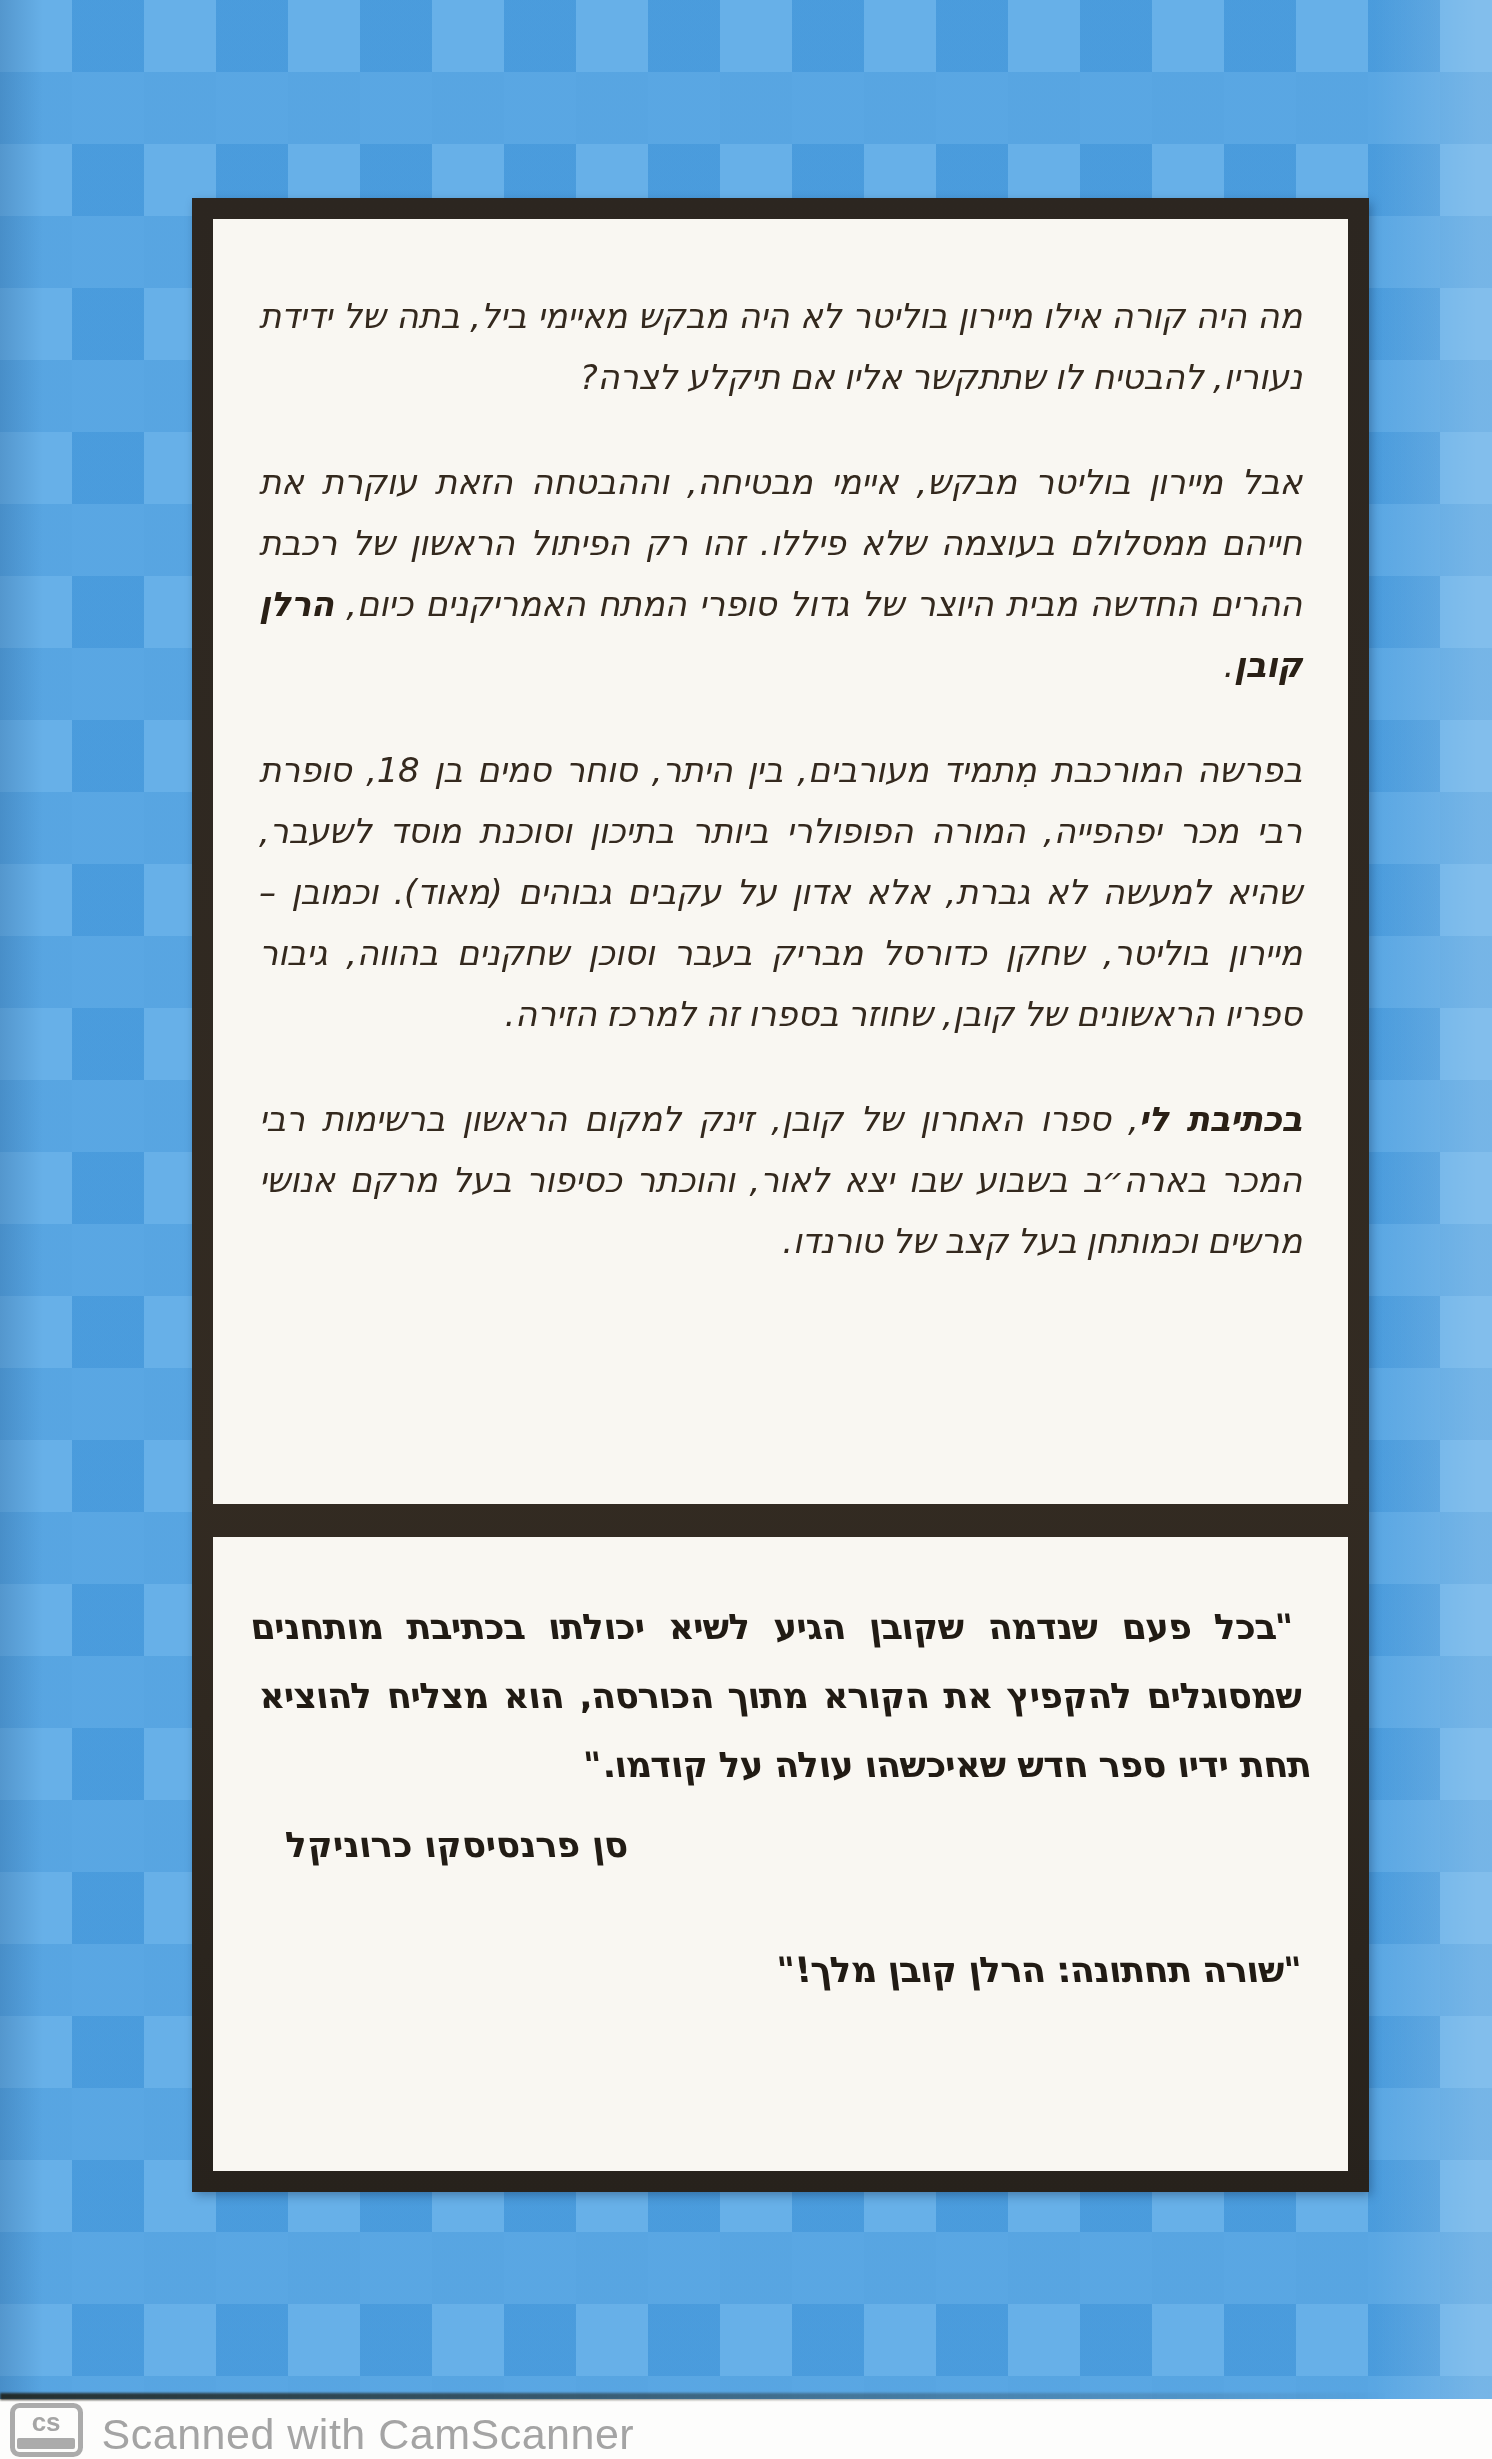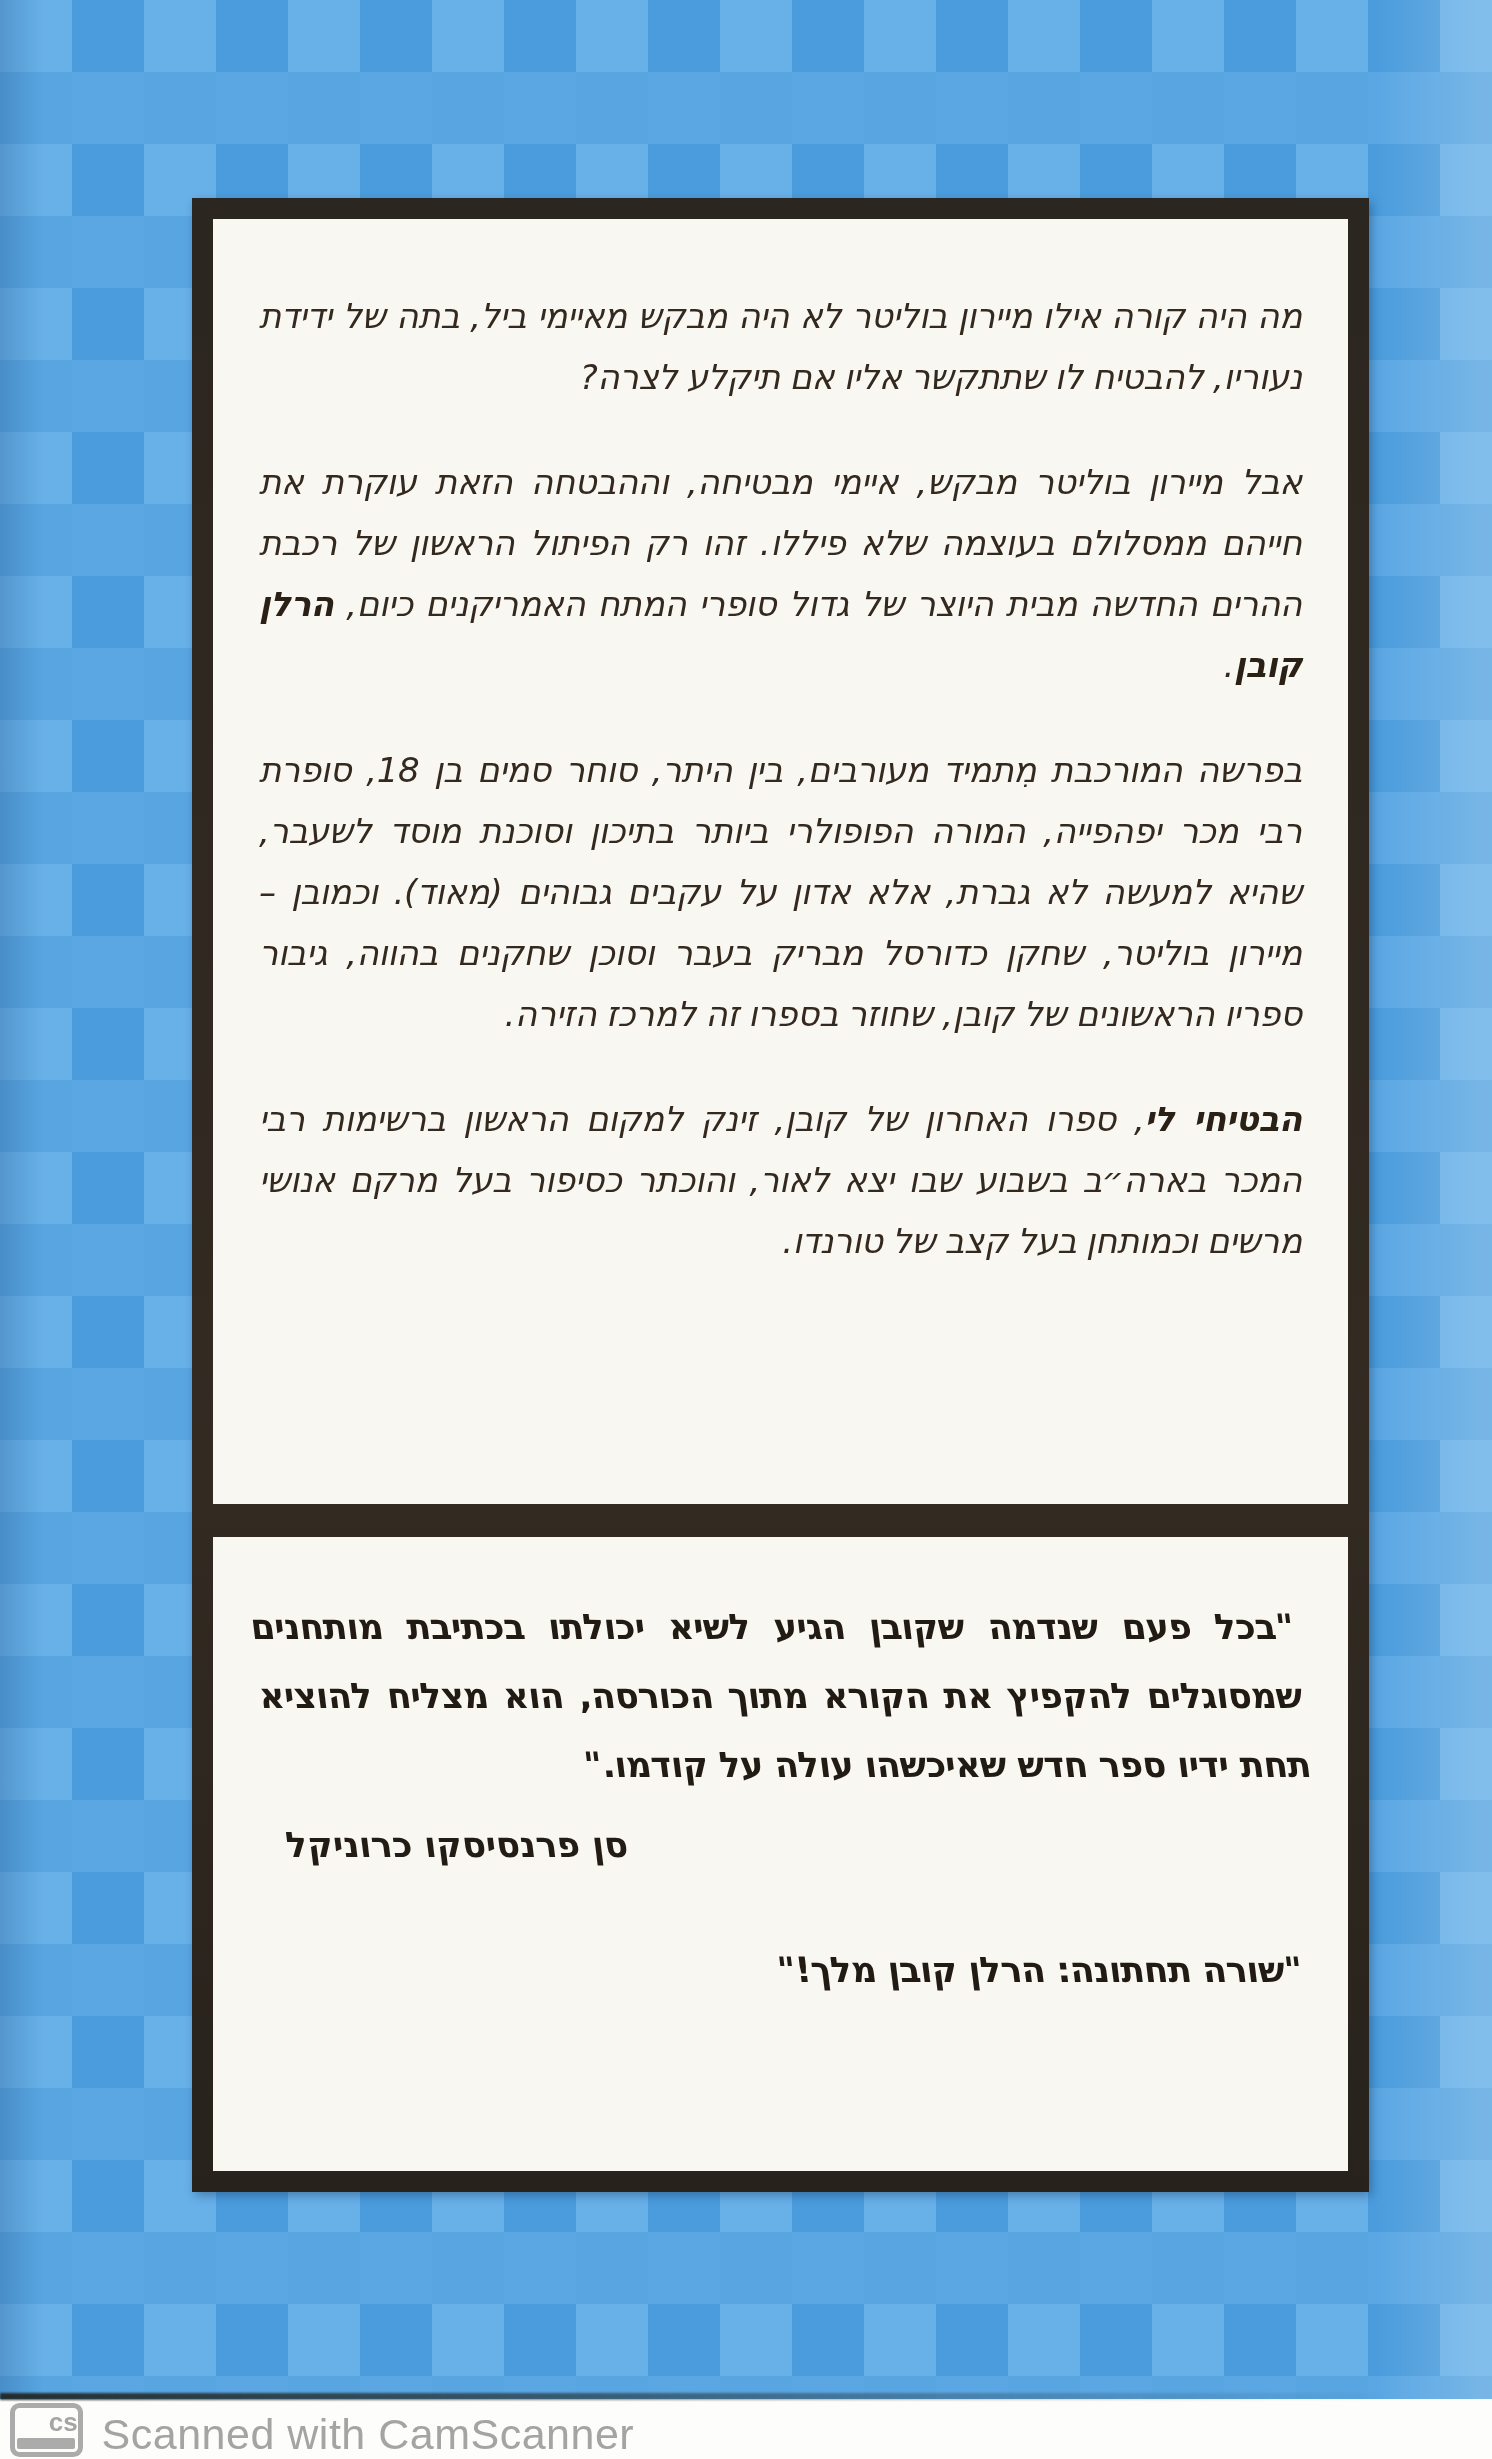--- a/index.html
+++ b/index.html
@@ -38,21 +38,21 @@
   .q2{margin-top:71px;text-align:right;text-align-last:right;padding-left:221px;}
   .src2{text-align:left;padding-left:85px;transform:none;}
 
   
   .wm{position:absolute;left:0;top:2399px;width:100%;height:61px;background:#fdfdfc;
       display:flex;align-items:center;gap:19px;padding-left:9.6px;box-sizing:border-box;}
   .scan-edge{position:absolute;left:0;top:-5.8px;width:1388px;height:6.7px;
       background:linear-gradient(90deg, rgba(28,26,14,0.85), rgba(28,26,14,0.55) 40%,
                  rgba(28,26,14,0.25) 70%, rgba(28,26,14,0));filter:blur(1px);}
   .cs-badge{position:relative;flex:none;width:73px;height:54px;border:5.8px solid #ababab;
-      border-radius:9.6px;box-sizing:border-box;display:flex;justify-content:flex-end;}
+      border-radius:9.6px;box-sizing:border-box;display:flex;justify-content:center;}
   .cs-badge::after{content:"";position:absolute;left:2.9px;right:2.9px;bottom:2.9px;height:10.6px;
       background:#ababab;border-radius:1.9px;}
   .cs-text{font-family:"Liberation Sans",sans-serif;font-weight:bold;font-size:26px;
       line-height:29px;color:#a5a5a5;}
   .wm-text{font-family:Liberation Sans, sans-serif;font-size:43px;color:#a4a4a4;
       letter-spacing:0.5px;margin-top:10px;}
 </style>
 </head>
 <body>
 
@@ -62,21 +62,21 @@
 
   <div class="frame">
 
     <div class="panel panel-top">
       <p class="para">מה היה קורה אילו מיירון בוליטר לא היה מבקש מאיימי ביל, בתה של ידידת נעוריו, להבטיח לו שתתקשר אליו אם תיקלע לצרה?</p>
       <p class="para">
         <span>אבל מיירון בוליטר מבקש, איימי מבטיחה, וההבטחה הזאת עוקרת את חייהם ממסלולם בעוצמה שלא פיללו. זהו רק הפיתול הראשון של רכבת ההרים החדשה מבית היוצר של גדול סופרי המתח האמריקנים כיום, </span><span class="emph">הרלן קובן</span><span>.</span>
       </p>
       <p class="para">בפרשה המורכבת מִתמיד מעורבים, בין היתר, סוחר סמים בן 18, סופרת רבי מכר יפהפייה, המורה הפופולרי ביותר בתיכון וסוכנת מוסד לשעבר, שהיא למעשה לא גברת, אלא אדון על עקבים גבוהים (מאוד). וכמובן – מיירון בוליטר, שחקן כדורסל מבריק בעבר וסוכן שחקנים בהווה, גיבור ספריו הראשונים של קובן, שחוזר בספרו זה למרכז הזירה.</p>
       <p class="para">
-        <span class="emph">הבטיחי לי</span><span>, ספרו האחרון של קובן, זינק למקום הראשון ברשימות רבי המכר בארה״ב בשבוע שבו יצא לאור, והוכתר כסיפור בעל מרקם אנושי מרשים וכמותחן בעל קצב של טורנדו.</span>
+        <span class="emph">בכתיבת לי</span><span>, ספרו האחרון של קובן, זינק למקום הראשון ברשימות רבי המכר בארה״ב בשבוע שבו יצא לאור, והוכתר כסיפור בעל מרקם אנושי מרשים וכמותחן בעל קצב של טורנדו.</span>
       </p>
     </div>
 
     <div class="panel panel-bottom">
       <p class="quote q1">"בכל פעם שנדמה שקובן הגיע לשיא יכולתו בכתיבת מותחנים שמסוגלים להקפיץ את הקורא מתוך הכורסה, הוא מצליח להוציא תחת ידיו ספר חדש שאיכשהו עולה על קודמו."</p>
       <p class="source src1">סן פרנסיסקו כרוניקל</p>
       <p class="quote q2">"שורה תחתונה: הרלן קובן מלך!"</p>
     </div>
 
   </div>

